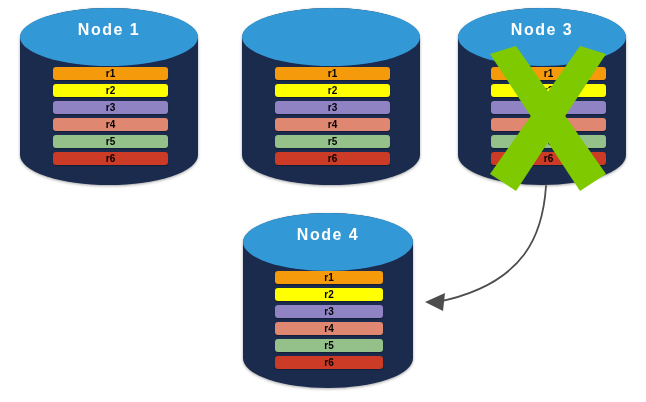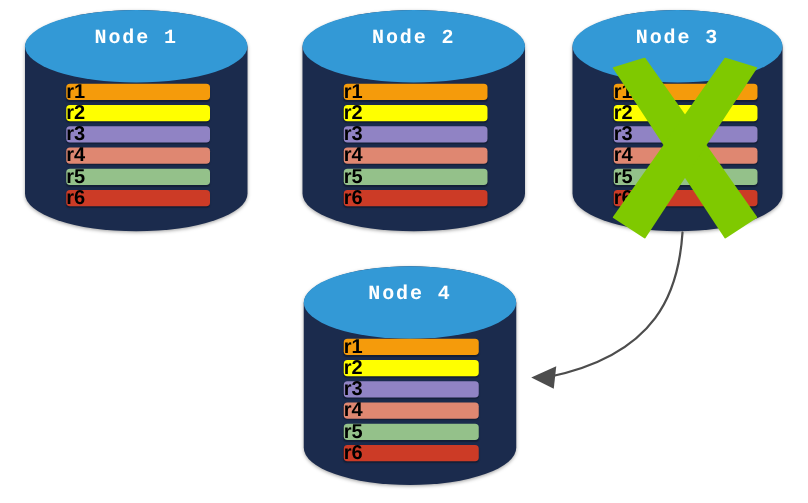--- a/index.html
+++ b/index.html
@@ -50,38 +50,38 @@
   .node-title {
     position: absolute;
     left: 0;
     top: 13px;
     width: 100%;
     text-align: center;
     color: #ffffff;
     font-size: 16px;
     font-weight: bold;
     letter-spacing: 1.5px;
-    font-family: Liberation Mono, monospace;
+    font-family: Liberation Sans, sans-serif;
     z-index: 3;
     pointer-events: none;
   }
   .rows {
     position: absolute;
     left: 33px;
     top: 59px;
     width: 115px;
     z-index: 2;
   }
   .row {
     height: 13px;
     margin-bottom: 4px;
     border-radius: 3px;
-    text-align: left;
+    text-align: center;
     line-height: 13px;
-    font-size: 16px;
+    font-size: 10px;
     font-weight: bold;
     color: #000000;
     font-family: "Liberation Sans", sans-serif;
     box-shadow: 0 1px 1px rgba(0,0,0,0.3);
   }
   .row:last-child { margin-bottom: 0; }
 
   
   #node-1 { left: 20px;  top: 8px;   width: 178px; height: 177px; }
   #node-2 { left: 242px; top: 8px;   width: 178px; height: 177px; }
@@ -128,21 +128,20 @@
       <div class="row" style="background: rgb(144, 131, 196); color: rgb(0, 0, 0);">r3</div>
       <div class="row" style="background: rgb(223, 135, 113); color: rgb(0, 0, 0);">r4</div>
       <div class="row" style="background: rgb(148, 193, 138); color: rgb(0, 0, 0);">r5</div>
       <div class="row" style="background: rgb(204, 59, 38); color: rgb(0, 0, 0);">r6</div>
     </div>
   </div>
 
   <div class="node" id="node-2">
     <div class="node-body" style="background: rgb(27, 43, 77);"></div>
     <div class="node-top" style="background: rgb(51, 153, 214);"></div>
-    <div class="node-title" style="color: rgb(255, 255, 255);">Node  2</div>
     <div class="rows">
       <div class="row" style="background: rgb(245, 155, 11); color: rgb(0, 0, 0);">r1</div>
       <div class="row" style="background: rgb(255, 255, 0); color: rgb(0, 0, 0);">r2</div>
       <div class="row" style="background: rgb(144, 131, 196); color: rgb(0, 0, 0);">r3</div>
       <div class="row" style="background: rgb(223, 135, 113); color: rgb(0, 0, 0);">r4</div>
       <div class="row" style="background: rgb(148, 193, 138); color: rgb(0, 0, 0);">r5</div>
       <div class="row" style="background: rgb(204, 59, 38); color: rgb(0, 0, 0);">r6</div>
     </div>
   </div>
 

